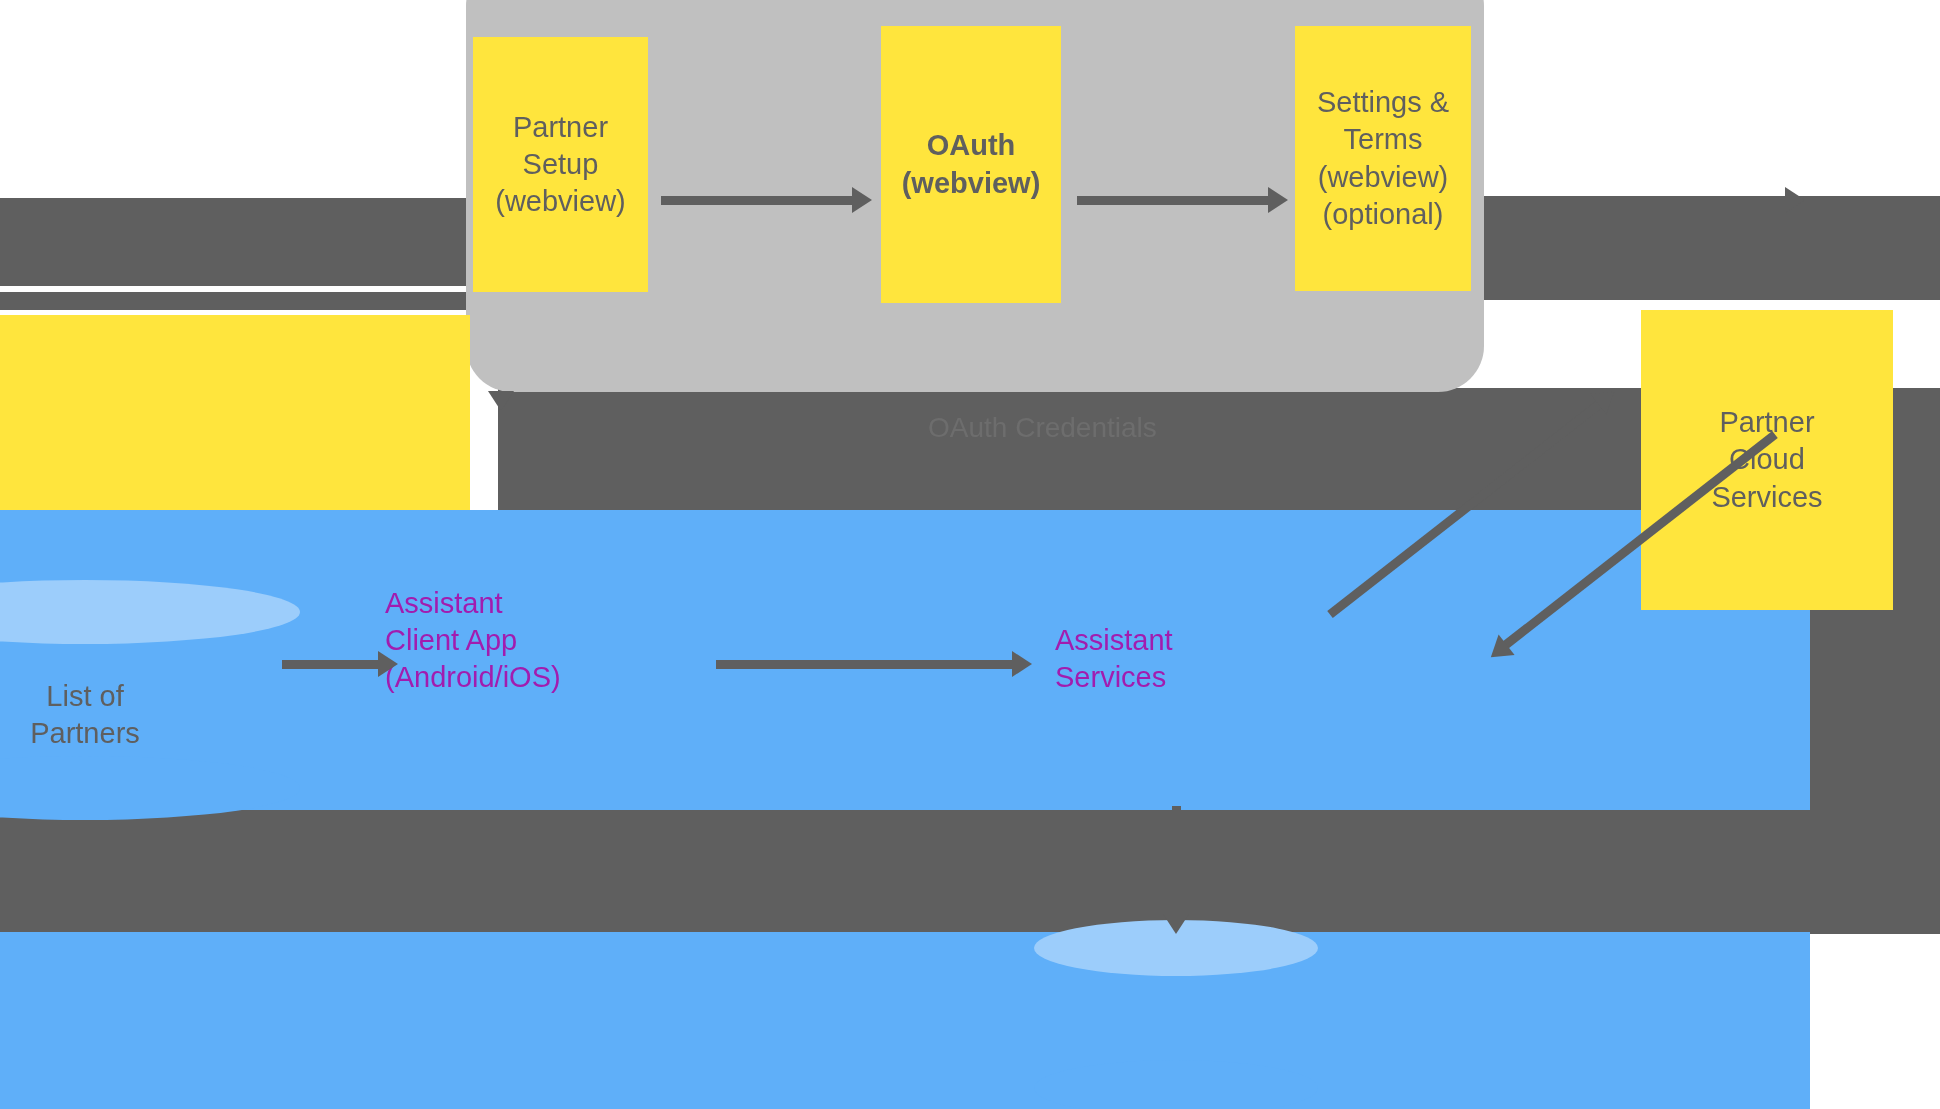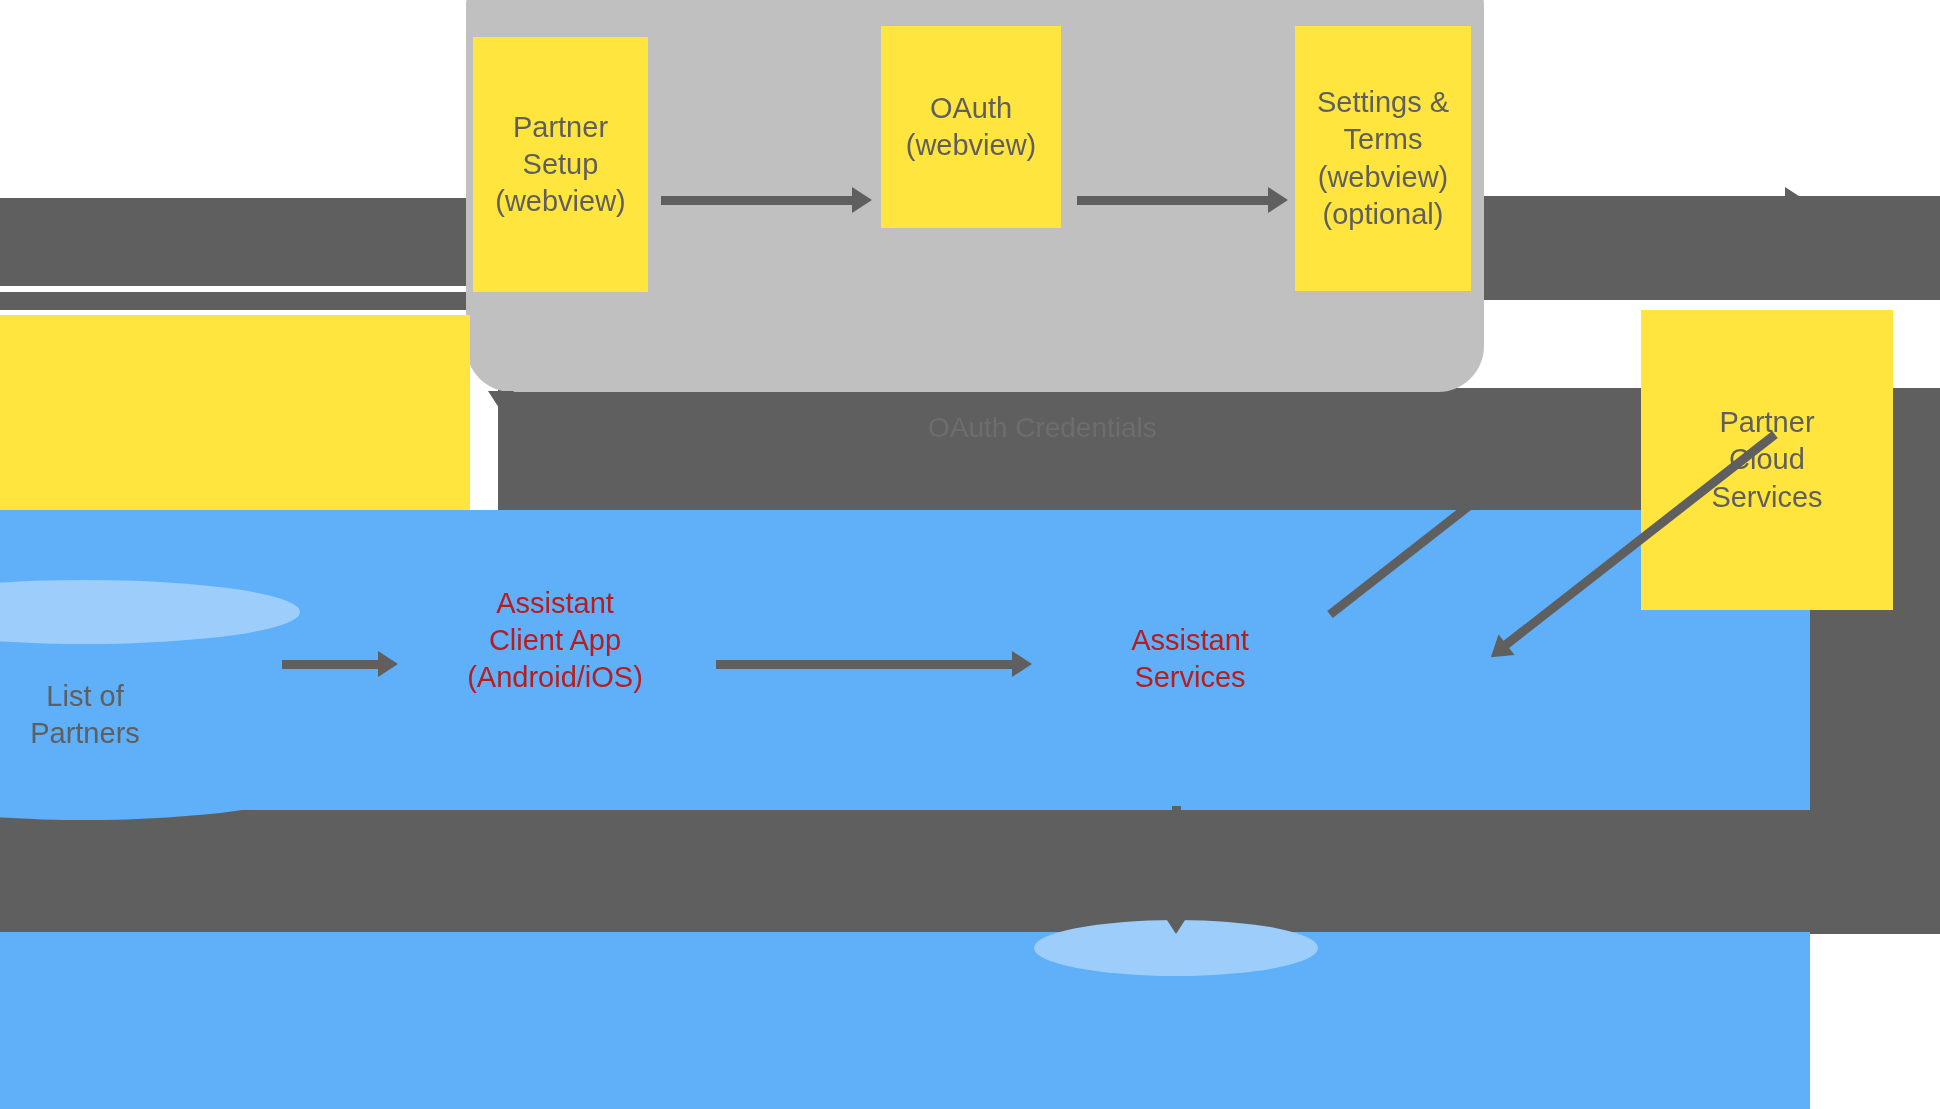--- a/index.html
+++ b/index.html
@@ -44,24 +44,24 @@
     text-align: center;
     color: #5f5f5f;
     font-size: 29px;
     line-height: 1.28;
     font-weight: 400;
     white-space: pre-line;
   }
 
   .label-free {
     position: absolute;
-    color: #b91c1c;
+    color: #a21caf;
     font-size: 29px;
     line-height: 1.28;
-    text-align: center;
+    text-align: left;
     white-space: pre-line;
   }
 
   
   .cyl { position: absolute; }
   .cyl .body {
     position: absolute;
     left: 0; right: 0;
     background: #5faff9;
   }
@@ -166,21 +166,21 @@
 
   <div class="assistant-band" style="left:-130px; top:510px; width:1940px; height:300px;"></div>
   <div class="assistant-band" style="left:418px; top:510px; width:972px; height:300px;"></div>
 
   <div class="assistant-band" style="left:-130px; top:932px; width:1940px; height:177px;"></div>
 
   <div class="ybox" style="left:473px; top:37px; width:175px; height:255px;">Partner
 Setup
 (webview)</div>
 
-  <div class="ybox" style="left:881px; top:26px; width:180px; height:202px;">OAuth
+  <div class="ybox" style="left:881px; top:26px; width:180px; height:277px;font-weight:bold;">OAuth
 (webview)</div>
 
   <div class="ybox" style="left:1295px; top:26px; width:176px; height:265px;">Settings &amp;
 Terms
 (webview)
 (optional)</div>
 
   <div class="ybox" style="left:1641px; top:310px; width:252px; height:300px;">Partner
 Cloud
 Services</div>

